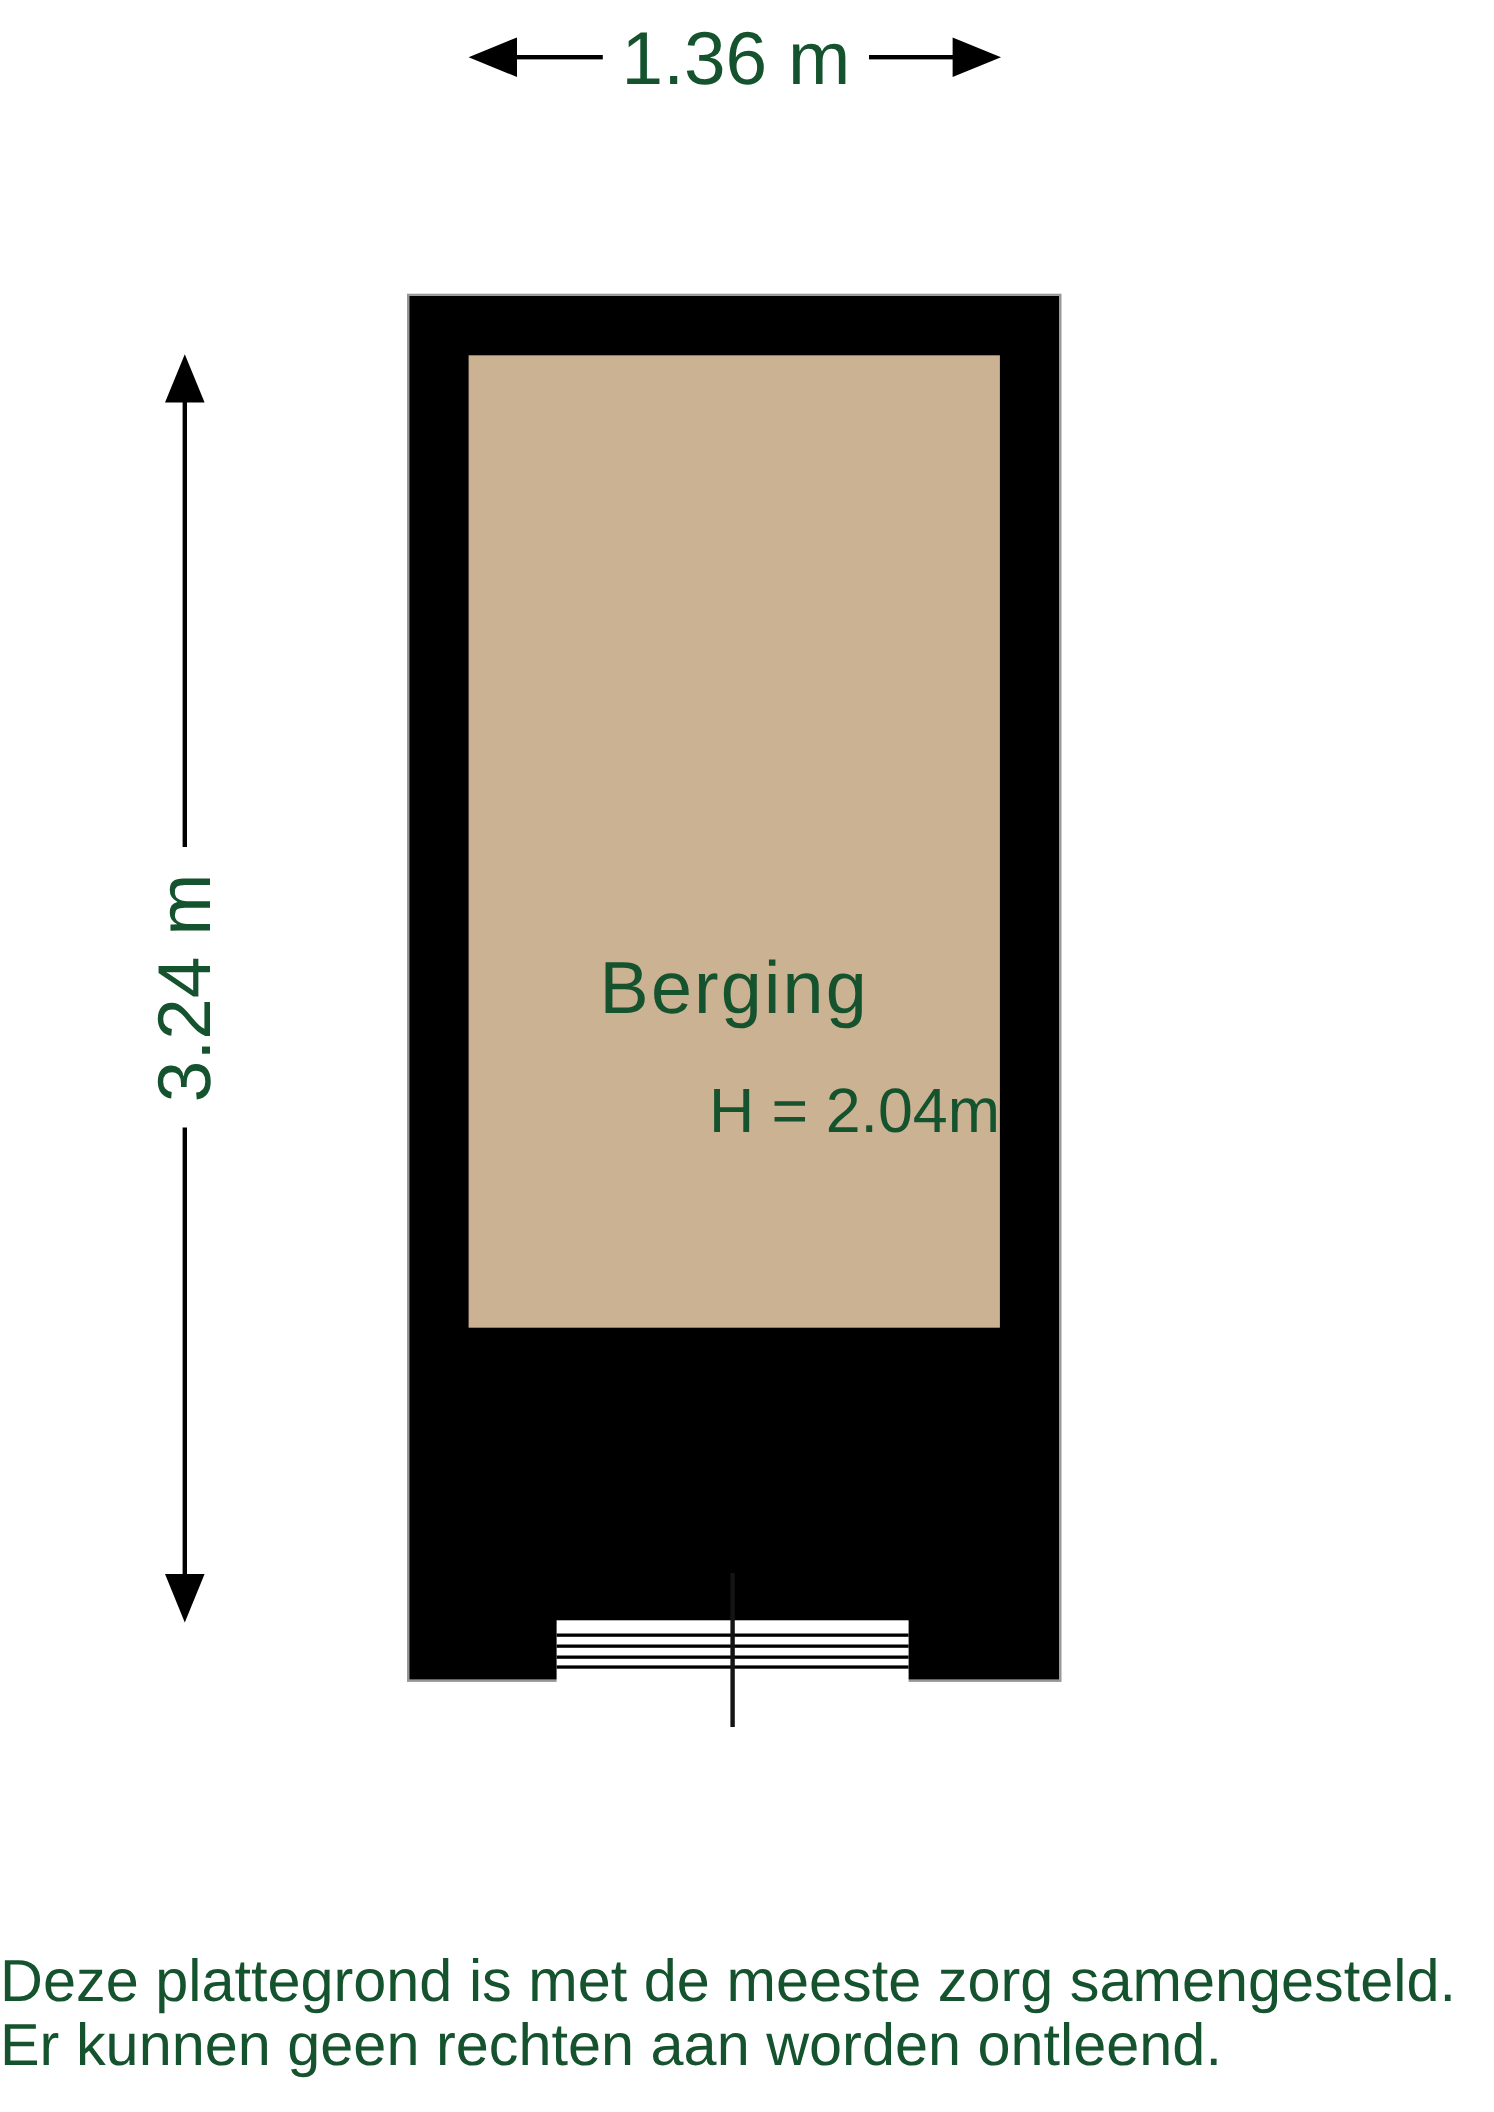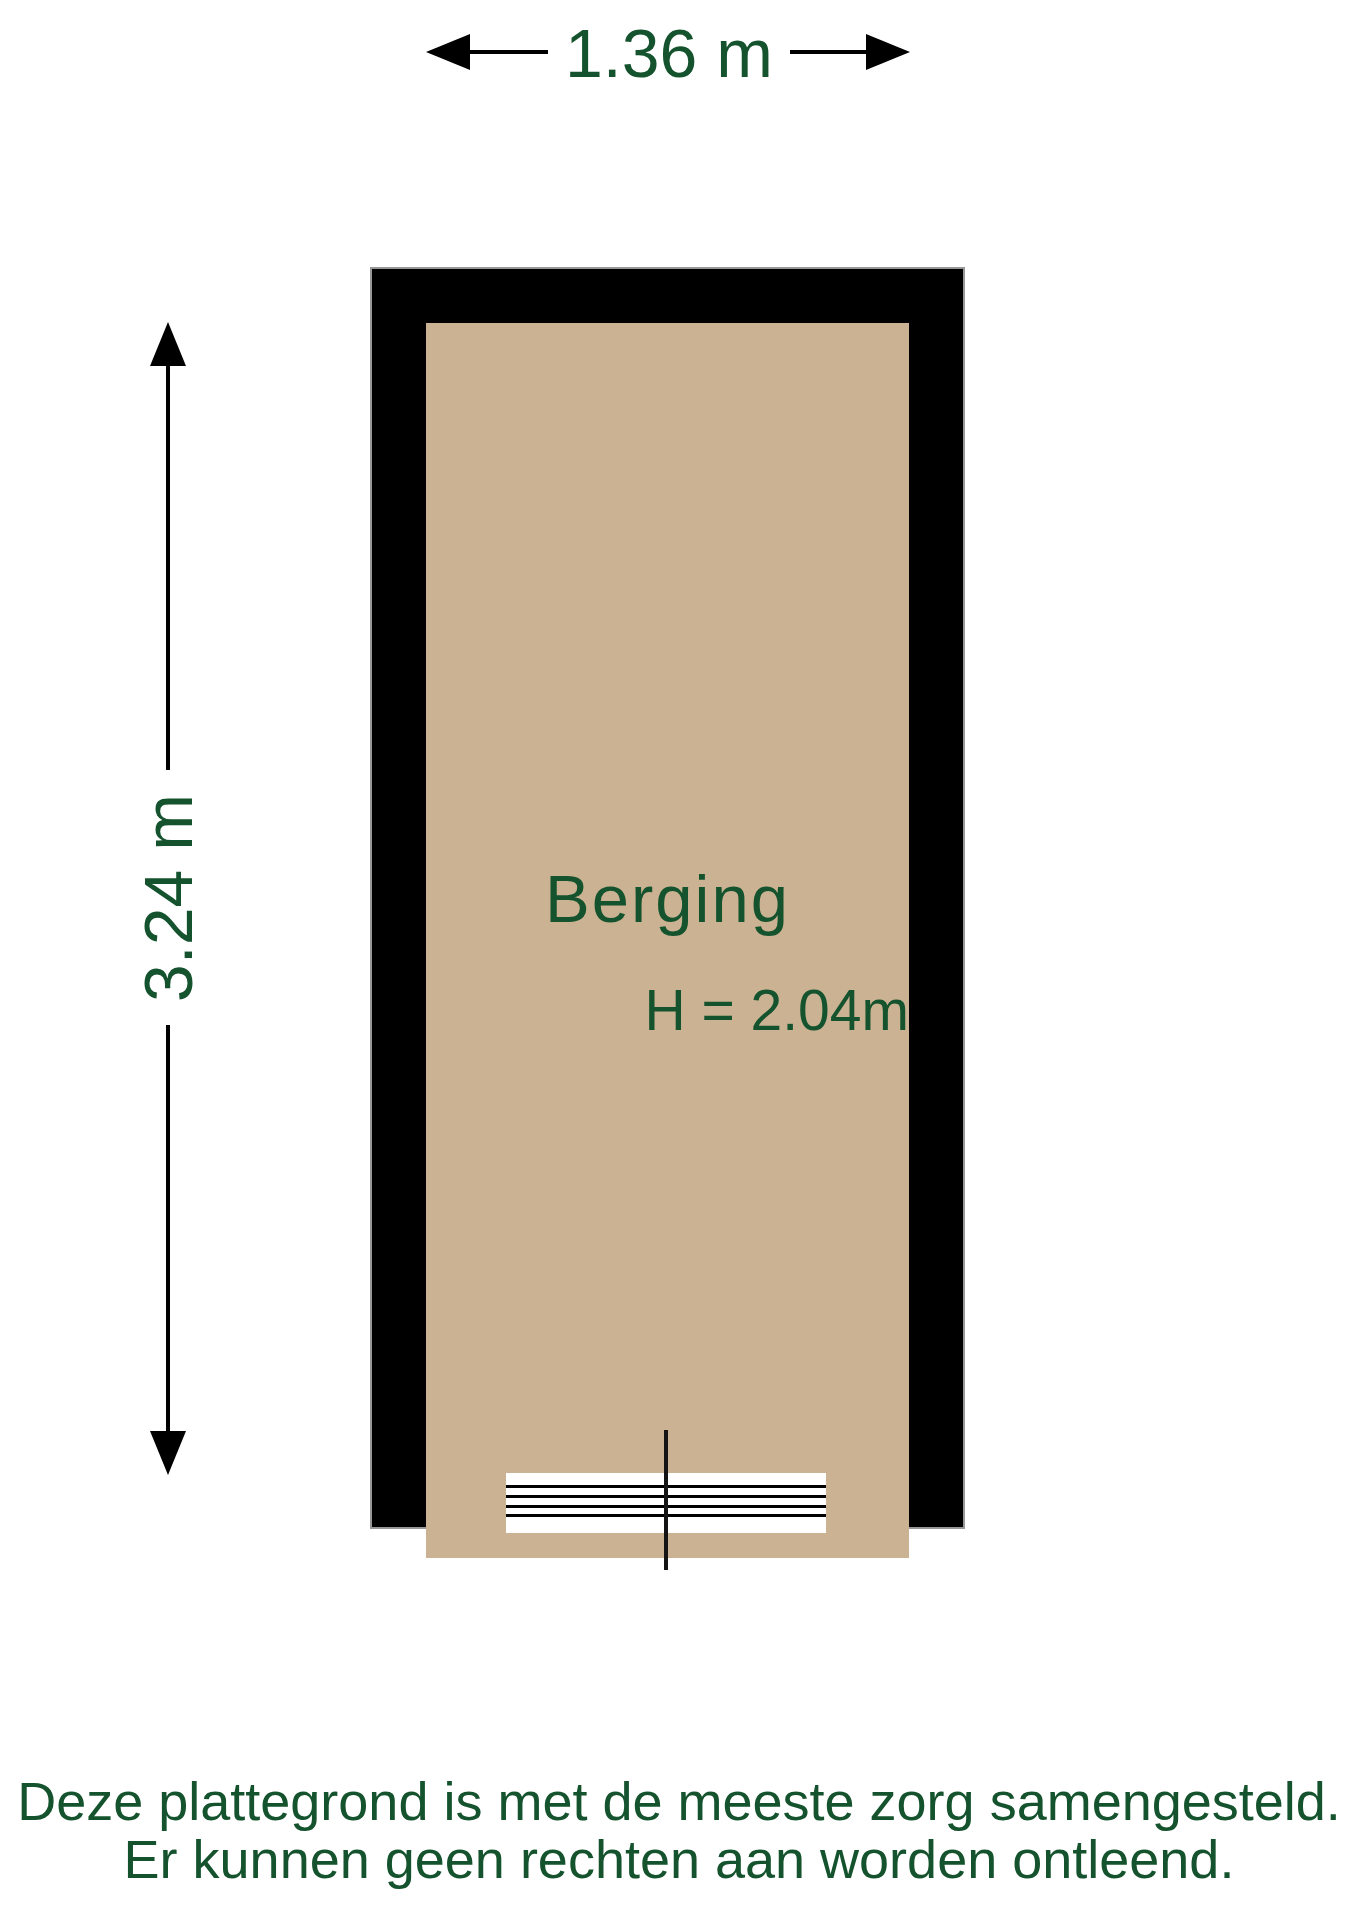--- a/index.html
+++ b/index.html
@@ -18,32 +18,32 @@
 
   
   .ah-up{left:150px;top:322px;border-left:18px solid transparent;border-right:18px solid transparent;border-bottom:44px solid #000;}
   .ah-down{left:150px;top:1431px;border-left:18px solid transparent;border-right:18px solid transparent;border-top:44px solid #000;}
   .vline-top{position:absolute;left:166px;top:364px;width:4px;height:406px;background:#000;}
   .vline-bottom{position:absolute;left:166px;top:1025px;width:4px;height:406px;background:#000;}
   .height-label{position:absolute;left:38px;top:863px;width:260px;height:70px;line-height:70px;font-size:68px;text-align:center;white-space:nowrap;transform:rotate(-90deg);}
 
   
   .room-walls{position:absolute;left:372px;top:269px;width:591px;height:1258px;outline:2px solid #979797;}
-  .room-floor{position:absolute;left:54px;top:54px;width:483px;height:1235px;}
+  .room-floor{position:absolute;left:54px;top:54px;width:483px;height:884px;}
   .room-name{position:absolute;left:0;top:541px;width:100%;text-align:center;font-size:67px;line-height:70px;letter-spacing:2px;}
   .room-h{position:absolute;left:0;top:657px;width:100%;text-align:right;font-size:57px;line-height:60px;}
 
   
   .door-opening{position:absolute;left:506px;top:1473px;width:320px;height:60px;background:#ffffff;}
   .t-line{position:absolute;left:506px;width:320px;height:3px;background:#000;}
   .t1{top:1485px}.t2{top:1495px}.t3{top:1505px}.t4{top:1514px}
   .door-line{position:absolute;left:664px;top:1430px;width:4px;height:140px;background:#141414;}
 
   
-  .disclaimer{position:absolute;left:0;top:1772px;width:100%;text-align:center;font-size:54px;line-height:58px;}
+  .disclaimer{position:absolute;left:0;top:1772px;width:100%;font-size:54px;line-height:58px;}
 </style>
 </head>
 <body>
 
 <div class="canvas">
 
   <div>
     <div class="arrowhead ah-left"></div>
     <div class="dline-left"></div>
     <div class="width-label">1.36 m</div>

